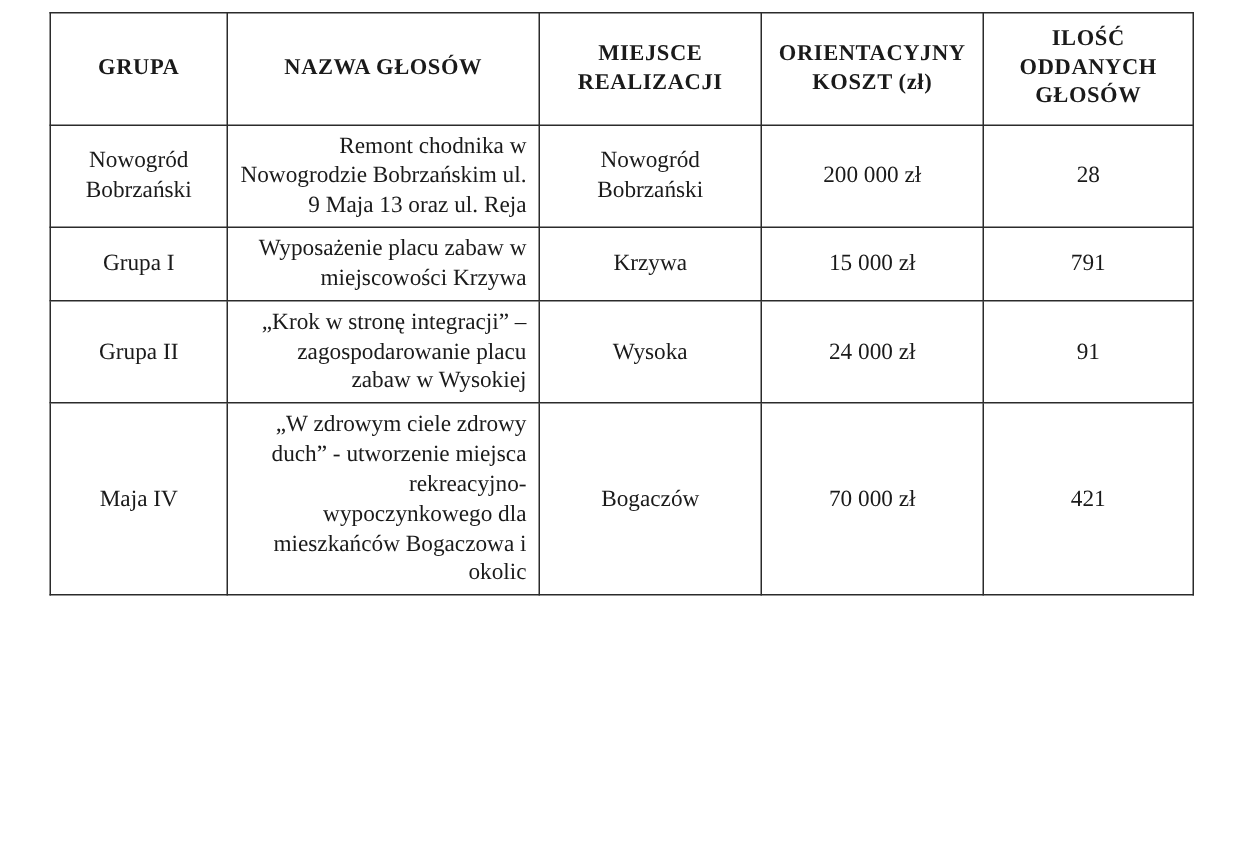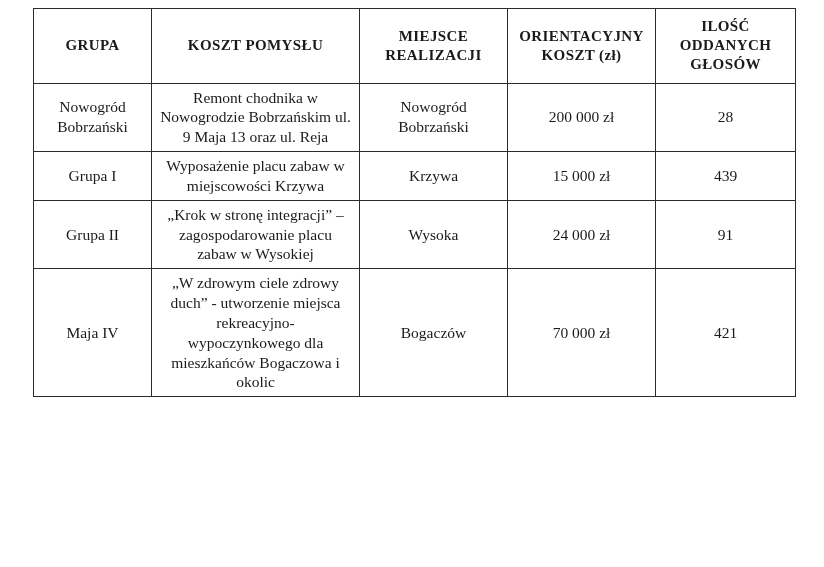--- a/index.html
+++ b/index.html
@@ -51,21 +51,21 @@
   col.c-nazwa { width: 208px; }
   col.c-miejsce { width: 148px; }
   col.c-koszt { width: 148px; }
   col.c-glosy { width: 140px; }
 
   td.grupa {
     text-align: center;
     vertical-align: middle;
   }
   td.nazwa {
-    text-align: center;
+    text-align: right;
     vertical-align: middle;
     padding-left: 9px;
     padding-right: 6px;
   }
   td.miejsce, td.koszt, td.glosy {
     text-align: center;
     vertical-align: middle;
   }
   .hdr-line { display: block; }
   .cellpad-tall { padding-top: 10px; padding-bottom: 10px; font-family: Liberation Serif, serif; }
@@ -81,21 +81,21 @@
       <col class="c-miejsce">
       <col class="c-koszt">
       <col class="c-glosy">
     </colgroup>
     <thead>
       <tr>
         <th>
           <span class="hdr-line">GRUPA</span>
         </th>
         <th>
-          <span class="hdr-line">KOSZT POMYSŁU</span>
+          <span class="hdr-line">NAZWA GŁOSÓW</span>
         </th>
         <th>
           <span class="hdr-line">MIEJSCE</span>
           <span class="hdr-line">REALIZACJI</span>
         </th>
         <th>
           <span class="hdr-line">ORIENTACYJNY</span>
           <span class="hdr-line">KOSZT (zł)</span>
         </th>
         <th>
@@ -111,21 +111,21 @@
         <td class="nazwa">Remont chodnika  w Nowogrodzie Bobrzańskim ul. 9 Maja 13 oraz ul. Reja</td>
         <td class="miejsce">Nowogród Bobrzański</td>
         <td class="koszt">200 000 zł</td>
         <td class="glosy">28</td>
       </tr>
       <tr>
         <td class="grupa">Grupa I</td>
         <td class="nazwa">Wyposażenie placu zabaw w miejscowości Krzywa</td>
         <td class="miejsce">Krzywa</td>
         <td class="koszt">15 000 zł</td>
-        <td class="glosy">439</td>
+        <td class="glosy">791</td>
       </tr>
       <tr>
         <td class="grupa">Grupa II</td>
         <td class="nazwa">„Krok w stronę integracji” – zagospodarowanie placu zabaw w Wysokiej</td>
         <td class="miejsce">Wysoka</td>
         <td class="koszt">24 000 zł</td>
         <td class="glosy">91</td>
       </tr>
       <tr>
         <td class="grupa">Maja IV</td>

